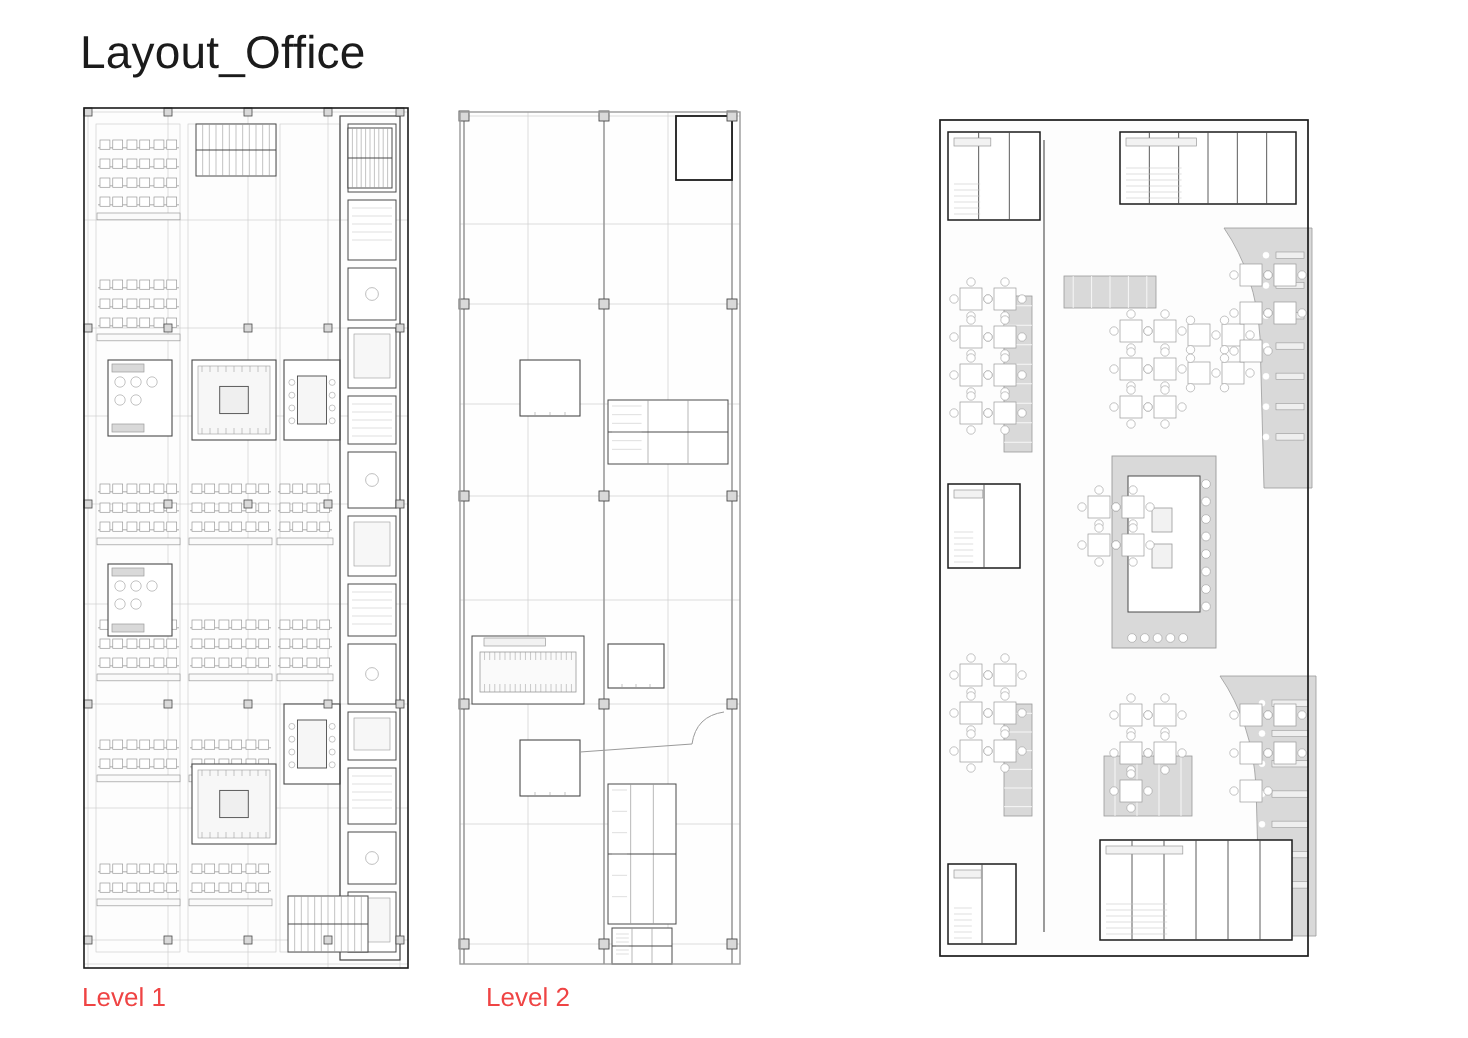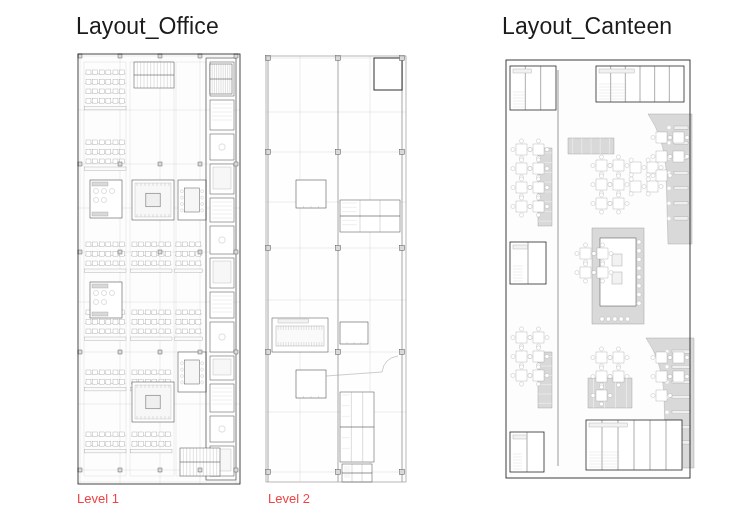--- a/index.html
+++ b/index.html
@@ -12,21 +12,20 @@
     height: 519px;
     position: relative;
     overflow: hidden;
     font-family: "Liberation Sans", sans-serif;
     color: #1a1a1a;
   }
   .sheet {
     position: absolute;
     inset: 0;
     background: #ffffff;
-    margin-left: 36px;
   }
   .plan-title {
     position: absolute;
     font-family: "Liberation Sans", sans-serif;
     font-size: 23px;
     font-weight: 400;
     letter-spacing: 0.1px;
     color: #1b1b1b;
     white-space: nowrap;
     line-height: 1;
@@ -37,40 +36,39 @@
   .plan-caption {
     position: absolute;
     font-family: "Liberation Sans", sans-serif;
     font-size: 13px;
     font-weight: 400;
     color: #ef4444;
     white-space: nowrap;
     line-height: 1;
   }
   #caption-level1 { left: 41px; top: 492px; }
-  #caption-level2 { left: 232px; top: 492px; text-align: center; }
+  #caption-level2 { left: 243px; top: 492px; text-align: center; }
 
   .plan-frame {
     position: absolute;
     overflow: hidden;
   }
   #plan-office   { left: 40px;  top: 52px; width: 166px; height: 434px; }
   #plan-level2   { left: 224px; top: 52px; width: 152px; height: 434px; }
   #plan-canteen  { left: 464px; top: 52px; width: 198px; height: 434px; }
 
   .plan-frame svg { display: block; width: 100%; height: 100%; }
 </style>
 </head>
 <body>
 
 <div class="sheet">
 
   <div class="plan-title" id="title-office">Layout_Office</div>
 
-  <div class="plan-title" id="title-canteen">Layout_Canteen</div>
 
   <div class="plan-frame" id="plan-office">
     <svg id="svg-office" viewBox="0 0 166 434" preserveAspectRatio="none">
         <g>
           <rect x="2" y="2" width="162" height="430" fill="#fdfdfd" stroke="none" stroke-width="0"></rect>
         </g>
         <g>
           <line x1="2" y1="4" x2="164" y2="4" stroke="#c9c9c9" stroke-width="0.3"></line>
           <line x1="2" y1="58" x2="164" y2="58" stroke="#c9c9c9" stroke-width="0.3"></line>
           <line x1="2" y1="112" x2="164" y2="112" stroke="#c9c9c9" stroke-width="0.3"></line>

